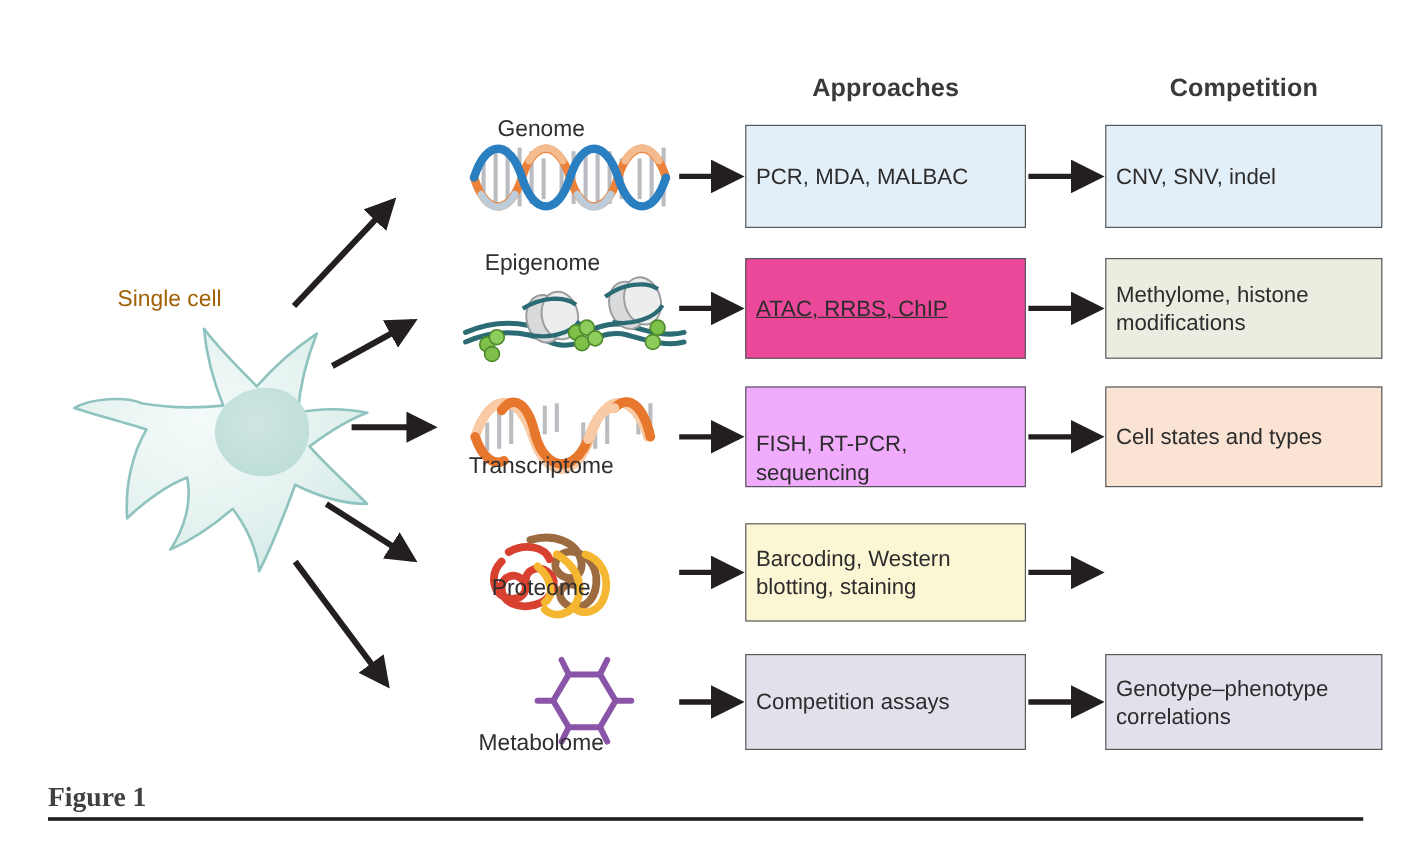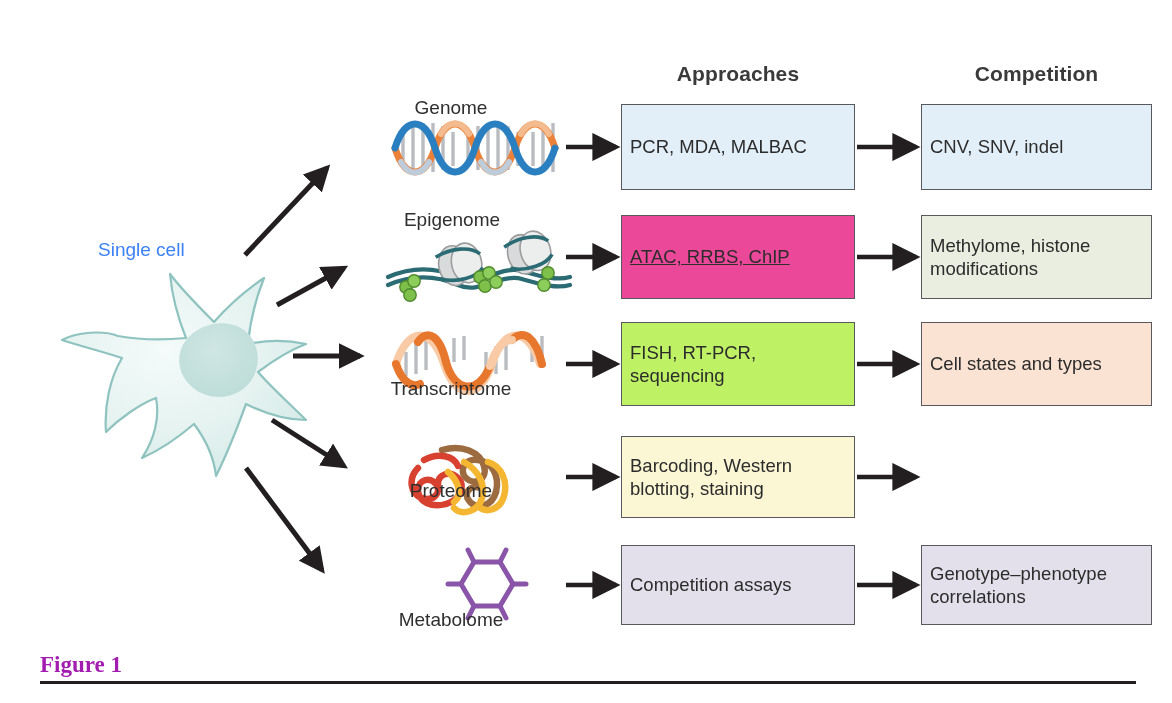--- a/index.html
+++ b/index.html
@@ -35,21 +35,21 @@
   }
   #header-approaches { left: 621px; top: 62px; width: 234px; }
   #header-applications { left: 921px; top: 62px; width: 231px; }
 
   
   #single-cell-label {
     position: absolute;
     left: 98px;
     top: 239px;
     font-size: 19px;
-    color: #3b82f6;
+    color: #a16207;
     white-space: nowrap;
   }
 
   
   .omics-label {
     position: absolute;
     font-size: 19px;
     color: #2f2f2f;
     white-space: nowrap;
     text-align: center;
@@ -310,21 +310,21 @@
   <div class="omics-label" id="label-transcriptome">Transcriptome</div>
   <div class="omics-label" id="label-proteome">Proteome</div>
   <div class="omics-label" id="label-metabolome">Metabolome</div>
 
   <div class="flow-box col-approach row-genome" style="background: rgb(227, 239, 248); border-color: rgb(87, 89, 92);">
     <span class="box-text">PCR, MDA, MALBAC</span>
   </div>
   <div class="flow-box col-approach row-epigenome" style="background: #ec4899; border-color: rgb(87, 89, 92); text-decoration: underline;">
     <span class="box-text">ATAC, RRBS, ChIP</span>
   </div>
-  <div class="flow-box col-approach row-transcriptome" style="background: #bef264; border-color: rgb(87, 89, 92);">
+  <div class="flow-box col-approach row-transcriptome" style="background: #f0abfc; border-color: rgb(87, 89, 92); align-items: flex-end;">
     <span class="box-text">FISH, RT-PCR,
 sequencing</span>
   </div>
   <div class="flow-box col-approach row-proteome" style="background: rgb(251, 247, 213); border-color: rgb(87, 89, 92);">
     <span class="box-text">Barcoding, Western
 blotting, staining</span>
   </div>
   <div class="flow-box col-approach row-metabolome" style="background: rgb(227, 224, 235); border-color: rgb(87, 89, 92);">
     <span class="box-text">Competition assays</span>
   </div>
@@ -337,16 +337,16 @@
 modifications</span>
   </div>
   <div class="flow-box col-application row-transcriptome" style="background: rgb(250, 227, 211); border-color: rgb(87, 89, 92);">
     <span class="box-text">Cell states and types</span>
   </div>
   <div class="flow-box col-application row-metabolome" style="background: rgb(227, 224, 235); border-color: rgb(87, 89, 92);">
     <span class="box-text">Genotype–phenotype
 correlations</span>
   </div>
 
-  <div id="caption-title" style="color: #a21caf;">Figure 1</div>
+  <div id="caption-title" style="color: #404040;">Figure 1</div>
   <div id="caption-rule" style="background: rgb(35, 31, 32);"></div>
 
 </div>
 
 </body></html>

